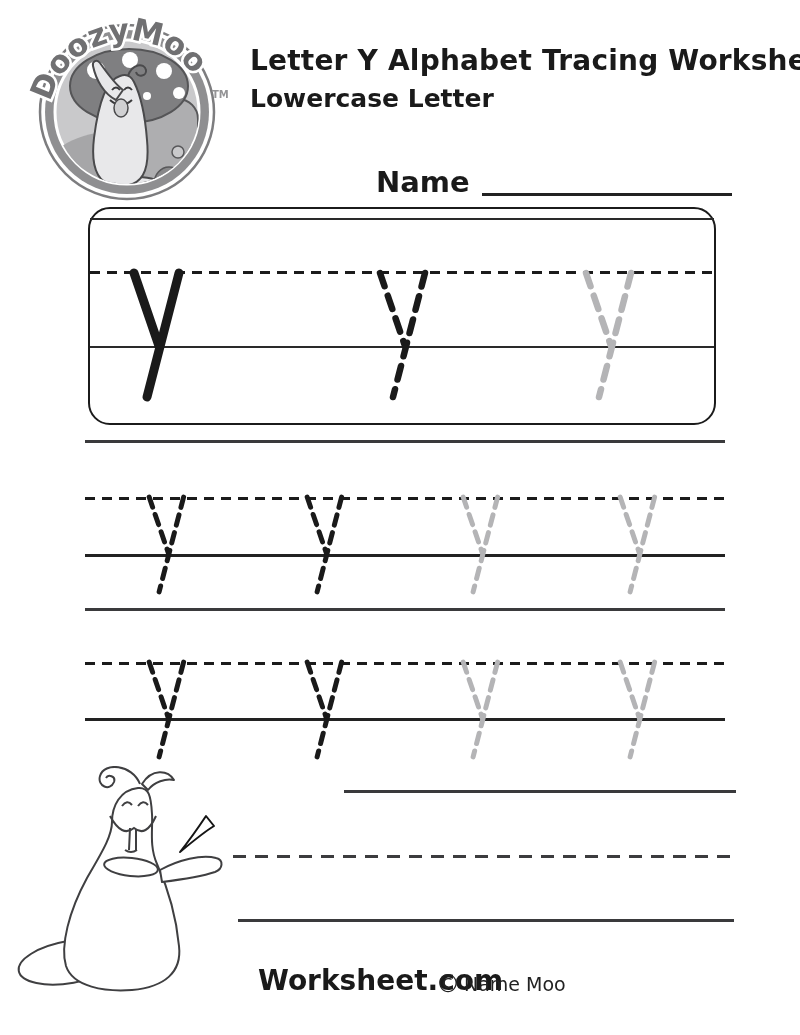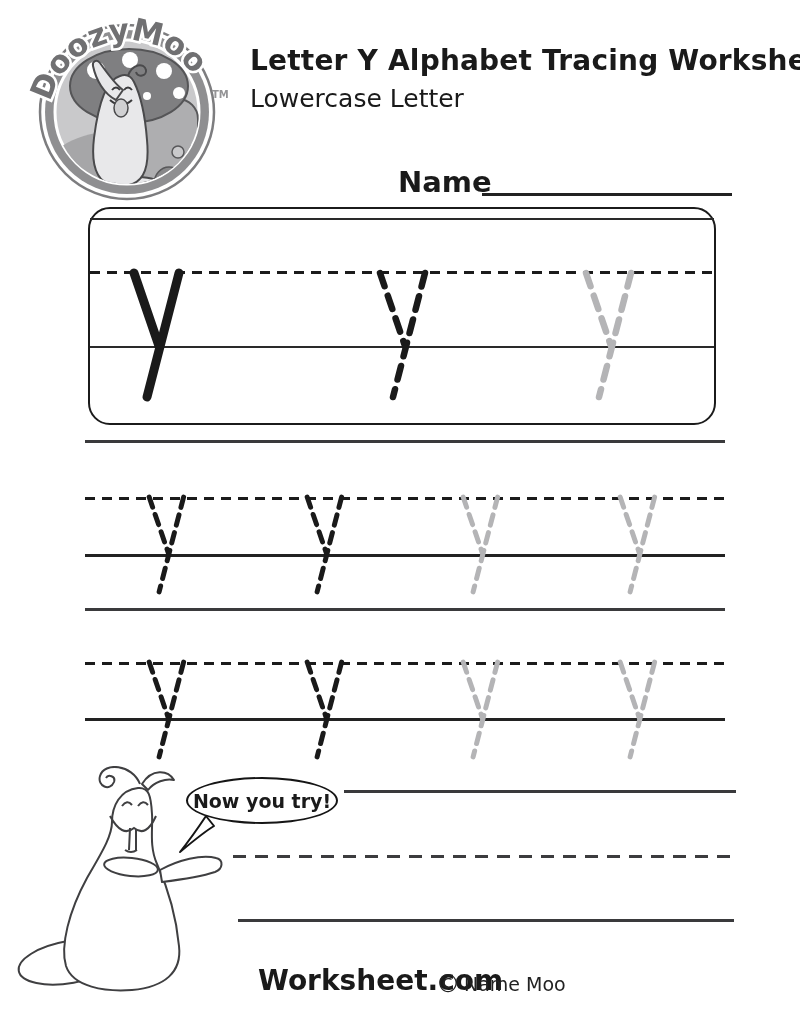--- a/index.html
+++ b/index.html
@@ -5,22 +5,22 @@
   html,body{margin:0;padding:0;background:#e8e8e8;}
   .page{
     position:relative;width:800px;height:1035px;margin:0 auto;
     background:#ffffff;overflow:hidden;
     font-family:"DejaVu Sans","Liberation Sans",sans-serif;color:#1a1a1a;
   }
   
   .logo-wrap{position:absolute;left:26px;top:14px;width:202px;height:188px;}
   .title-block{position:absolute;left:250px;top:44px;width:500px;}
   .ws-title{font-size:28px;font-weight:700;letter-spacing:.2px;white-space:nowrap;}
-  .ws-subtitle{font-size:25px;font-weight:400;margin-top:7px;}
-  .name-label{position:absolute;left:398px;top:165px;font-size:29px;font-weight:700;}
+  .ws-subtitle{font-size:25px;font-weight:700;margin-top:7px;}
+  .name-label{position:absolute;left:376px;top:165px;font-size:29px;font-weight:700;}
   
   .solid-line{position:absolute;height:2.5px;background:#3a3a3c;}
   .solid-line.dark{background:#222;}
   .dashed-line{position:absolute;height:2.5px;
     background:repeating-linear-gradient(90deg,#1b1b1b 0 10px,transparent 10px 17px);}
   .dashed-line.lg{height:3px;
     background:repeating-linear-gradient(90deg,#3c3c3e 0 13px,transparent 13px 22px);}
   
   .trace-box{position:absolute;left:88px;top:207px;width:628px;height:218px;
     border:2.5px solid #1b1b1b;border-radius:22px;box-sizing:border-box;background:#fff;}
@@ -189,23 +189,20 @@
       </g>
       <g fill="none" stroke="#3f3f41" stroke-width="2">
         <path d="M112,40 q5,-7 10,-1 M128,40 q5,-7 10,-1"></path>
         <path d="M100,50 Q112,72 124,62 Q136,72 146,50"></path>
         <path d="M120,62 L119,84 M126,63 L126,84"></path>
         <path d="M115,84 q6,4 12,0"></path>
       </g>
     </svg>
   </div>
 
-  <div class="bubble">
-    <span class="bubble-text">Now you try!</span>
-  </div>
   <svg class="bubble-tail" width="40" height="42" viewBox="0 0 40 42">
     <path d="M28,2 C20,14 10,28 2,38 C14,28 26,18 36,12 Z" fill="#ffffff" stroke="#151515" stroke-width="2" stroke-linejoin="round"></path>
   </svg>
 
   <div class="solid-line" style="left:344px;top:790px;width:392px;"></div>
   <div class="dashed-line lg" style="left:233px;top:855px;width:506px;"></div>
   <div class="solid-line" style="left:238px;top:919px;width:496px;"></div>
 
   <div class="footer-site">Worksheet.com</div>
   <div class="footer-copy">

